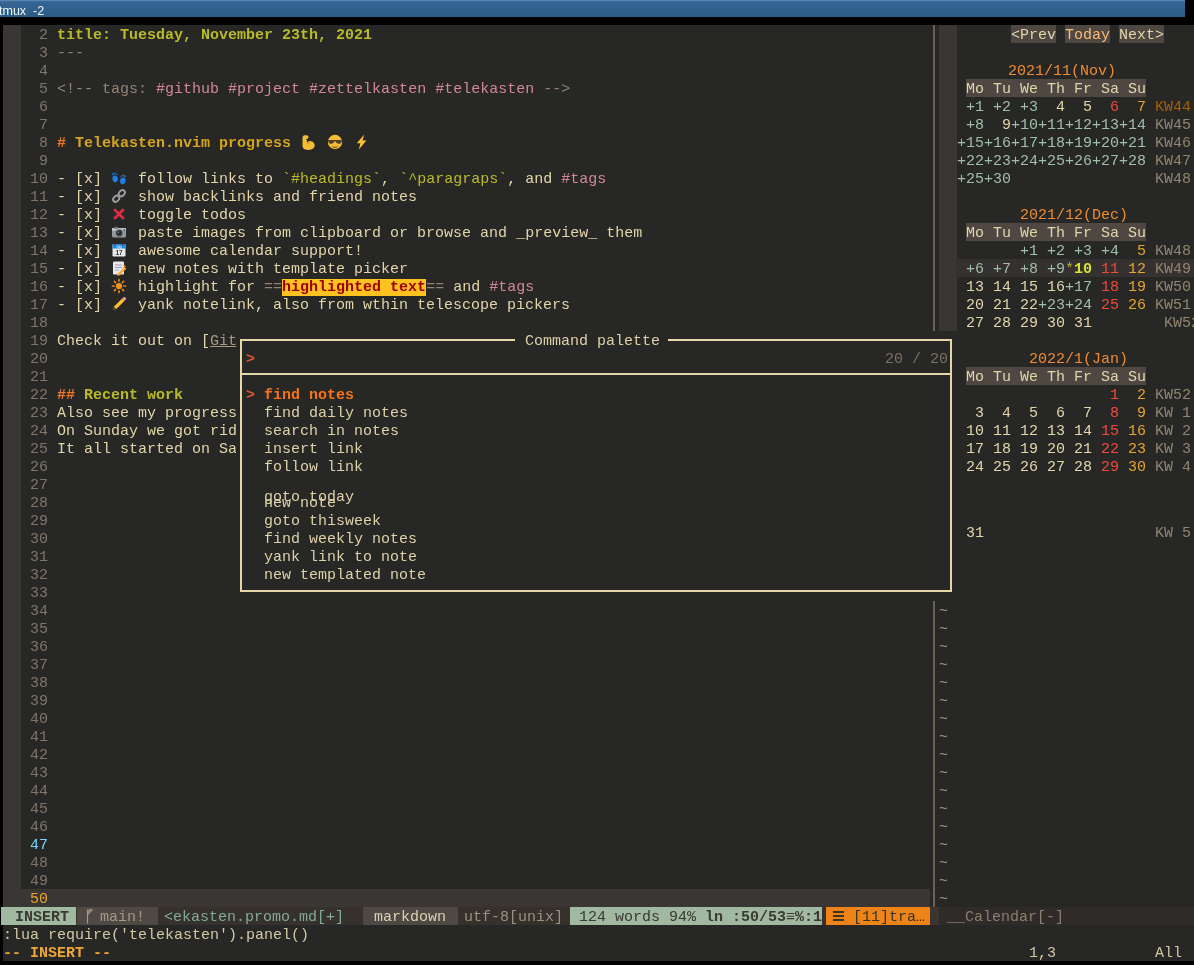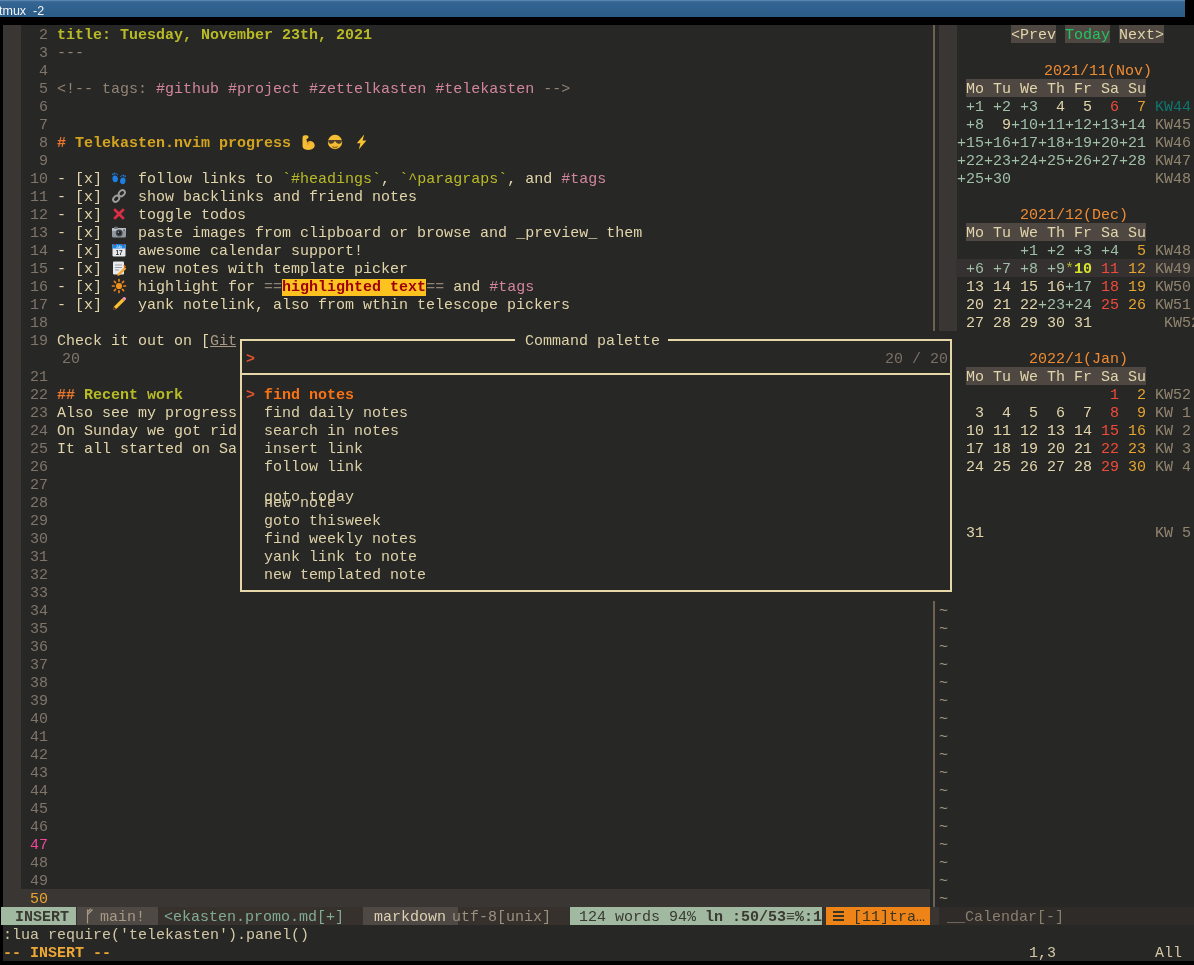--- a/index.html
+++ b/index.html
@@ -32,21 +32,21 @@
 <div style="position:absolute;left:3px;top:171px;"><span style="color:#80756a;">&nbsp;&nbsp;&nbsp;10&nbsp;</span><span style="color:#e2d5aa;">-&nbsp;[x]&nbsp;</span>&nbsp;&nbsp;<span style="color:#e2d5aa;">&nbsp;follow&nbsp;links&nbsp;to&nbsp;</span><span style="color:#b8bb26;">`#headings`</span><span style="color:#e2d5aa;">,&nbsp;</span><span style="color:#b8bb26;">`^paragraps`</span><span style="color:#e2d5aa;">,&nbsp;and&nbsp;</span><span style="color:#d3869b;">#tags</span></div>
 <div style="position:absolute;left:3px;top:189px;"><span style="color:#80756a;">&nbsp;&nbsp;&nbsp;11&nbsp;</span><span style="color:#e2d5aa;">-&nbsp;[x]&nbsp;</span>&nbsp;&nbsp;<span style="color:#e2d5aa;">&nbsp;show&nbsp;backlinks&nbsp;and&nbsp;friend&nbsp;notes</span></div>
 <div style="position:absolute;left:3px;top:207px;"><span style="color:#80756a;">&nbsp;&nbsp;&nbsp;12&nbsp;</span><span style="color:#e2d5aa;">-&nbsp;[x]&nbsp;</span>&nbsp;&nbsp;<span style="color:#e2d5aa;">&nbsp;toggle&nbsp;todos</span></div>
 <div style="position:absolute;left:3px;top:225px;"><span style="color:#80756a;">&nbsp;&nbsp;&nbsp;13&nbsp;</span><span style="color:#e2d5aa;">-&nbsp;[x]&nbsp;</span>&nbsp;&nbsp;<span style="color:#e2d5aa;">&nbsp;paste&nbsp;images&nbsp;from&nbsp;clipboard&nbsp;or&nbsp;browse&nbsp;and&nbsp;</span><span style="color:#e2d5aa;">_preview_</span><span style="color:#e2d5aa;">&nbsp;them</span></div>
 <div style="position:absolute;left:3px;top:243px;"><span style="color:#80756a;">&nbsp;&nbsp;&nbsp;14&nbsp;</span><span style="color:#e2d5aa;">-&nbsp;[x]&nbsp;</span>&nbsp;&nbsp;<span style="color:#e2d5aa;">&nbsp;awesome&nbsp;calendar&nbsp;support!</span></div>
 <div style="position:absolute;left:3px;top:261px;"><span style="color:#80756a;">&nbsp;&nbsp;&nbsp;15&nbsp;</span><span style="color:#e2d5aa;">-&nbsp;[x]&nbsp;</span>&nbsp;&nbsp;<span style="color:#e2d5aa;">&nbsp;new&nbsp;notes&nbsp;with&nbsp;template&nbsp;picker</span></div>
 <div style="position:absolute;left:3px;top:279px;"><span style="color:#80756a;">&nbsp;&nbsp;&nbsp;16&nbsp;</span><span style="color:#e2d5aa;">-&nbsp;[x]&nbsp;</span>&nbsp;&nbsp;<span style="color:#e2d5aa;">&nbsp;highlight&nbsp;for&nbsp;</span><span style="color:#928374;">==</span><span style="color:#9d0006;font-weight:bold;background:#fcc21f;">highlighted&nbsp;text</span><span style="color:#928374;">==</span><span style="color:#e2d5aa;">&nbsp;and&nbsp;</span><span style="color:#d3869b;">#tags</span></div>
 <div style="position:absolute;left:3px;top:297px;"><span style="color:#80756a;">&nbsp;&nbsp;&nbsp;17&nbsp;</span><span style="color:#e2d5aa;">-&nbsp;[x]&nbsp;</span>&nbsp;&nbsp;<span style="color:#e2d5aa;">&nbsp;yank&nbsp;notelink,&nbsp;also&nbsp;from&nbsp;wthin&nbsp;telescope&nbsp;pickers</span></div>
 <div style="position:absolute;left:3px;top:315px;"><span style="color:#80756a;">&nbsp;&nbsp;&nbsp;18&nbsp;</span></div>
 <div style="position:absolute;left:3px;top:333px;"><span style="color:#80756a;">&nbsp;&nbsp;&nbsp;19&nbsp;</span><span style="color:#e2d5aa;">Check&nbsp;it&nbsp;out&nbsp;on&nbsp;</span><span style="color:#e2d5aa;">[</span><span style="color:#a89984;text-decoration:underline;">Git</span></div>
-<div style="position:absolute;left:3px;top:351px;"><span style="color:#80756a;padding-left:32px;">&nbsp;&nbsp;&nbsp;20&nbsp;</span></div>
+<div style="position:absolute;left:3px;top:351px;"><span style="color:#80756a;">&nbsp;&nbsp;&nbsp;20&nbsp;</span></div>
 <div style="position:absolute;left:3px;top:369px;"><span style="color:#80756a;">&nbsp;&nbsp;&nbsp;21&nbsp;</span></div>
 <div style="position:absolute;left:3px;top:387px;"><span style="color:#80756a;">&nbsp;&nbsp;&nbsp;22&nbsp;</span><span style="color:#e8762d;font-weight:bold;">##&nbsp;</span><span style="color:#b8bb26;font-weight:bold;">Recent&nbsp;work</span></div>
 <div style="position:absolute;left:3px;top:405px;"><span style="color:#80756a;">&nbsp;&nbsp;&nbsp;23&nbsp;</span><span style="color:#e2d5aa;">Also&nbsp;see&nbsp;my&nbsp;progress</span></div>
 <div style="position:absolute;left:3px;top:423px;"><span style="color:#80756a;">&nbsp;&nbsp;&nbsp;24&nbsp;</span><span style="color:#e2d5aa;">On&nbsp;Sunday&nbsp;we&nbsp;got&nbsp;rid</span></div>
 <div style="position:absolute;left:3px;top:441px;"><span style="color:#80756a;">&nbsp;&nbsp;&nbsp;25&nbsp;</span><span style="color:#e2d5aa;">It&nbsp;all&nbsp;started&nbsp;on&nbsp;Sa</span></div>
 <div style="position:absolute;left:3px;top:459px;"><span style="color:#80756a;">&nbsp;&nbsp;&nbsp;26&nbsp;</span></div>
 <div style="position:absolute;left:3px;top:477px;"><span style="color:#80756a;">&nbsp;&nbsp;&nbsp;27&nbsp;</span></div>
 <div style="position:absolute;left:3px;top:495px;"><span style="color:#80756a;">&nbsp;&nbsp;&nbsp;28&nbsp;</span></div>
 <div style="position:absolute;left:3px;top:513px;"><span style="color:#80756a;">&nbsp;&nbsp;&nbsp;29&nbsp;</span></div>
 <div style="position:absolute;left:3px;top:531px;"><span style="color:#80756a;">&nbsp;&nbsp;&nbsp;30&nbsp;</span></div>
@@ -59,21 +59,21 @@
 <div style="position:absolute;left:3px;top:657px;"><span style="color:#80756a;">&nbsp;&nbsp;&nbsp;37&nbsp;</span></div>
 <div style="position:absolute;left:3px;top:675px;"><span style="color:#80756a;">&nbsp;&nbsp;&nbsp;38&nbsp;</span></div>
 <div style="position:absolute;left:3px;top:693px;"><span style="color:#80756a;">&nbsp;&nbsp;&nbsp;39&nbsp;</span></div>
 <div style="position:absolute;left:3px;top:711px;"><span style="color:#80756a;">&nbsp;&nbsp;&nbsp;40&nbsp;</span></div>
 <div style="position:absolute;left:3px;top:729px;"><span style="color:#80756a;">&nbsp;&nbsp;&nbsp;41&nbsp;</span></div>
 <div style="position:absolute;left:3px;top:747px;"><span style="color:#80756a;">&nbsp;&nbsp;&nbsp;42&nbsp;</span></div>
 <div style="position:absolute;left:3px;top:765px;"><span style="color:#80756a;">&nbsp;&nbsp;&nbsp;43&nbsp;</span></div>
 <div style="position:absolute;left:3px;top:783px;"><span style="color:#80756a;">&nbsp;&nbsp;&nbsp;44&nbsp;</span></div>
 <div style="position:absolute;left:3px;top:801px;"><span style="color:#80756a;">&nbsp;&nbsp;&nbsp;45&nbsp;</span></div>
 <div style="position:absolute;left:3px;top:819px;"><span style="color:#80756a;">&nbsp;&nbsp;&nbsp;46&nbsp;</span></div>
-<div style="position:absolute;left:3px;top:837px;"><span style="color:#ec4899;">&nbsp;&nbsp;&nbsp;47&nbsp;</span></div>
+<div style="position:absolute;left:3px;top:837px;"><span style="color:#7dd3fc;">&nbsp;&nbsp;&nbsp;47&nbsp;</span></div>
 <div style="position:absolute;left:3px;top:855px;"><span style="color:#80756a;">&nbsp;&nbsp;&nbsp;48&nbsp;</span></div>
 <div style="position:absolute;left:3px;top:873px;"><span style="color:#80756a;">&nbsp;&nbsp;&nbsp;49&nbsp;</span></div>
 <div style="position:absolute;left:3px;top:891px;"><span style="color:#eca32f;">&nbsp;&nbsp;&nbsp;50&nbsp;</span></div>
 <svg style="position:absolute;left:111px;top:170px;" width="16" height="16" viewBox="0 0 16 16">
     <g fill="#1d7fe3">
       <path d="M2.4 6.1c2-1.3 4.2 0 4.5 2.3.3 1.9-.5 3.2-1.8 3.7-1.2.5-2.8 0-3.3-1.8C1.3 8.6 1.3 6.9 2.4 6.1z"></path>
       <ellipse cx="1.9" cy="4.2" rx=".75" ry="1"></ellipse>
       <ellipse cx="3.5" cy="3.5" rx=".7" ry=".95"></ellipse>
       <ellipse cx="5.1" cy="3.7" rx=".6" ry=".8"></ellipse>
       <ellipse cx="6.4" cy="4.6" rx=".5" ry=".7"></ellipse>
@@ -134,24 +134,24 @@
     <path fill="#e0992b" d="M7 9.2c1-1.3 2.6-2.1 4.2-2-1.3 1-2.4 2.3-3 3.8l-1.3-.5z"></path>
   </svg>
 <svg style="position:absolute;left:327px;top:134px;" width="16" height="16" viewBox="0 0 16 16">
     <circle cx="8" cy="8" r="7.2" fill="#f5bd33"></circle>
     <path d="M1.2 5.9h13.6v1c0 1.8-1.3 2.9-3.1 2.9-1.6 0-2.6-.9-2.9-2.2h-1.6C6.9 8.9 5.9 9.8 4.3 9.8c-1.8 0-3.1-1.1-3.1-2.9z" fill="#50402e"></path>
     <path d="M4.8 11.7c2 1.4 4.4 1.4 6.4 0 -.6 1.7-1.8 2.6-3.2 2.6s-2.6-.9-3.2-2.6z" fill="#9c6c1e"></path>
   </svg>
 <svg style="position:absolute;left:354px;top:134px;" width="16" height="16" viewBox="0 0 16 16">
     <path fill="#f8c330" d="M10.2 0.5 2.8 9.2h3.6L4.8 15.6 12.4 6.4H8.6z"></path>
   </svg>
-<div style="position:absolute;left:1011px;top:27px;"><span style="color:#e2d5aa;">&lt;Prev</span>&nbsp;<span style="color:#22c55e;">Today</span>&nbsp;<span style="color:#e2d5aa;">Next&gt;</span></div>
-<div style="position:absolute;left:1044px;top:63px;"><span style="color:#ef8b31;">2021/11(Nov)</span></div>
+<div style="position:absolute;left:1011px;top:27px;"><span style="color:#e2d5aa;">&lt;Prev</span>&nbsp;<span style="color:#fdba74;">Today</span>&nbsp;<span style="color:#e2d5aa;">Next&gt;</span></div>
+<div style="position:absolute;left:1008px;top:63px;"><span style="color:#ef8b31;">2021/11(Nov)</span></div>
 <div style="position:absolute;left:966px;top:81px;"><span style="color:#e2d5aa;">Mo&nbsp;Tu&nbsp;We&nbsp;Th&nbsp;Fr&nbsp;Sa&nbsp;Su</span></div>
-<div style="position:absolute;left:957px;top:99px;"><span style="color:#a0bfa7;">&nbsp;+1&nbsp;+2&nbsp;+3</span><span style="color:#e2d5aa;">&nbsp;&nbsp;4&nbsp;&nbsp;5</span><span style="color:#f14a3a;">&nbsp;&nbsp;6</span><span style="color:#e5a42e;">&nbsp;&nbsp;7</span><span style="color:#0f766e;">&nbsp;KW44</span></div>
+<div style="position:absolute;left:957px;top:99px;"><span style="color:#a0bfa7;">&nbsp;+1&nbsp;+2&nbsp;+3</span><span style="color:#e2d5aa;">&nbsp;&nbsp;4&nbsp;&nbsp;5</span><span style="color:#f14a3a;">&nbsp;&nbsp;6</span><span style="color:#e5a42e;">&nbsp;&nbsp;7</span><span style="color:#a16207;">&nbsp;KW44</span></div>
 <div style="position:absolute;left:957px;top:117px;"><span style="color:#a0bfa7;">&nbsp;+8</span><span style="color:#e2d5aa;">&nbsp;&nbsp;9</span><span style="color:#a0bfa7;">+10+11+12+13+14</span><span style="color:#92856f;">&nbsp;KW45</span></div>
 <div style="position:absolute;left:957px;top:135px;"><span style="color:#a0bfa7;">+15+16+17+18+19+20+21</span><span style="color:#92856f;">&nbsp;KW46</span></div>
 <div style="position:absolute;left:957px;top:153px;"><span style="color:#a0bfa7;">+22+23+24+25+26+27+28</span><span style="color:#92856f;">&nbsp;KW47</span></div>
 <div style="position:absolute;left:957px;top:171px;"><span style="color:#a0bfa7;">+25+30</span>&nbsp;&nbsp;&nbsp;&nbsp;&nbsp;&nbsp;&nbsp;&nbsp;&nbsp;&nbsp;&nbsp;&nbsp;&nbsp;&nbsp;&nbsp;&nbsp;<span style="color:#92856f;">KW48</span></div>
 <div style="position:absolute;left:1020px;top:207px;"><span style="color:#ef8b31;">2021/12(Dec)</span></div>
 <div style="position:absolute;left:966px;top:225px;"><span style="color:#e2d5aa;">Mo&nbsp;Tu&nbsp;We&nbsp;Th&nbsp;Fr&nbsp;Sa&nbsp;Su</span></div>
 <div style="position:absolute;left:957px;top:243px;">&nbsp;&nbsp;&nbsp;&nbsp;&nbsp;&nbsp;<span style="color:#a0bfa7;">&nbsp;+1&nbsp;+2&nbsp;+3&nbsp;+4</span><span style="color:#e5a42e;">&nbsp;&nbsp;5</span><span style="color:#92856f;">&nbsp;KW48</span></div>
 <div style="position:absolute;left:957px;top:261px;"><span style="color:#a0bfa7;">&nbsp;+6&nbsp;+7&nbsp;+8&nbsp;+9</span><span style="color:#b8bb26;">*</span><span style="color:#d8e32f;font-weight:bold;">10</span><span style="color:#f14a3a;">&nbsp;11</span><span style="color:#e5a42e;">&nbsp;12</span><span style="color:#92856f;">&nbsp;KW49</span></div>
 <div style="position:absolute;left:957px;top:279px;"><span style="color:#e2d5aa;">&nbsp;13&nbsp;14&nbsp;15&nbsp;16</span><span style="color:#a0bfa7;">+17</span><span style="color:#f14a3a;">&nbsp;18</span><span style="color:#e5a42e;">&nbsp;19</span><span style="color:#92856f;">&nbsp;KW50</span></div>
 <div style="position:absolute;left:957px;top:297px;"><span style="color:#e2d5aa;">&nbsp;20&nbsp;21&nbsp;22</span><span style="color:#a0bfa7;">+23+24</span><span style="color:#f14a3a;">&nbsp;25</span><span style="color:#e5a42e;">&nbsp;26</span><span style="color:#92856f;">&nbsp;KW51</span></div>
@@ -208,21 +208,21 @@
 <div style="position:absolute;left:77px;top:907px;width:81px;height:18px;background:#4f4945;"></div>
 <svg style="position:absolute;left:84px;top:908px;" width="12" height="16" viewBox="0 0 12 16">
     <g stroke="#a89984" stroke-width="1.2" fill="none">
       <path d="M3.5 1.5v14M3.5 6.5l5-5M3.5 4l3.4-3.4"></path>
     </g>
   </svg>
 <div style="position:absolute;left:100px;top:909px;"><span style="color:#a89984;">main!</span></div>
 <div style="position:absolute;left:164px;top:909px;"><span style="color:#82ab93;">&lt;ekasten.promo.md[+]</span></div>
 <div style="position:absolute;left:363px;top:907px;width:95px;height:18px;background:#4f4945;"></div>
 <div style="position:absolute;left:374px;top:909px;"><span style="color:#ddd0b2;">markdown</span></div>
-<div style="position:absolute;left:452px;top:909px;"><span style="color:#99907f;">utf-8[unix]</span></div>
+<div style="position:absolute;left:464px;top:909px;"><span style="color:#99907f;">utf-8[unix]</span></div>
 <div style="position:absolute;left:570px;top:907px;width:252px;height:18px;background:#a1b9a1;"></div>
 <div style="position:absolute;left:579px;top:909px;"><span style="color:#3a3a32;">124&nbsp;words&nbsp;94%&nbsp;</span><span style="color:#3a3a32;font-weight:bold;">ln&nbsp;:50/53</span><span style="color:#3a3a32;font-weight:bold;">≡%:1</span></div>
 <div style="position:absolute;left:826px;top:907px;width:104px;height:18px;background:#ee8418;"></div>
 <svg style="position:absolute;left:833px;top:911px;" width="11" height="10" viewBox="0 0 11 10">
     <g fill="#3a3424">
       <rect x="0" y="0" width="11" height="2"></rect>
       <rect x="0" y="4" width="11" height="2"></rect>
       <rect x="0" y="8" width="11" height="2"></rect>
     </g>
   </svg>

